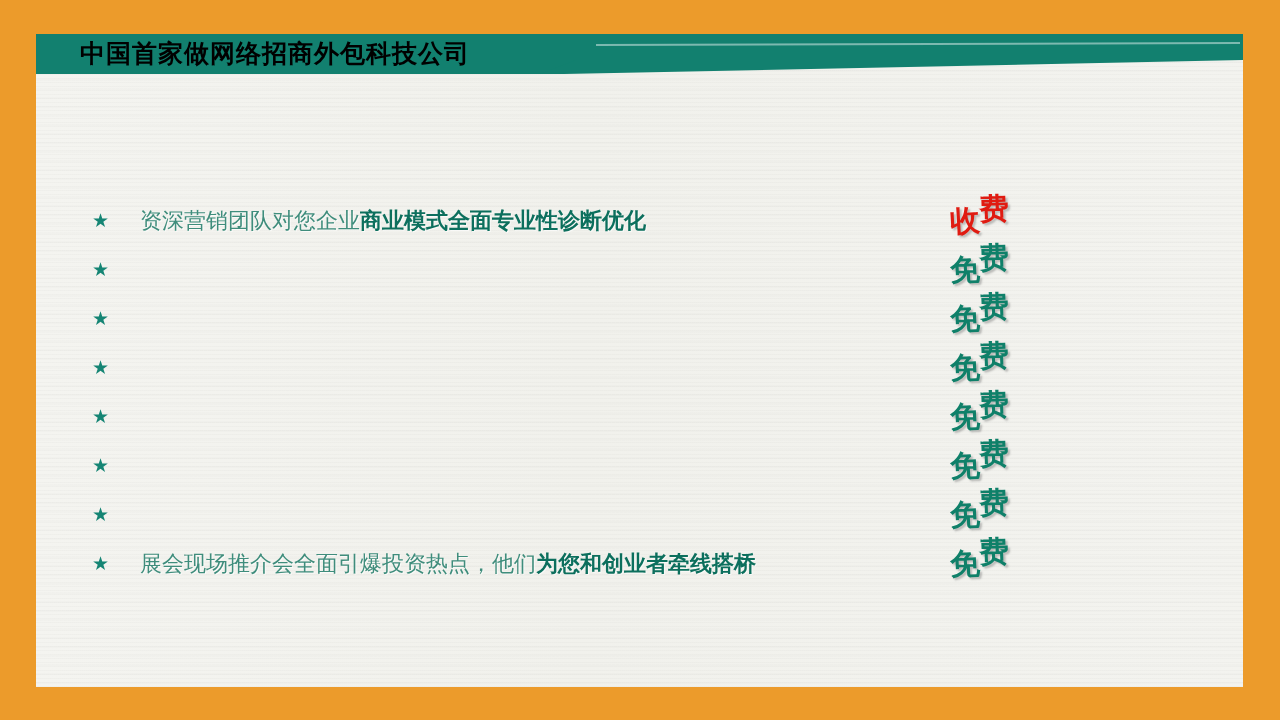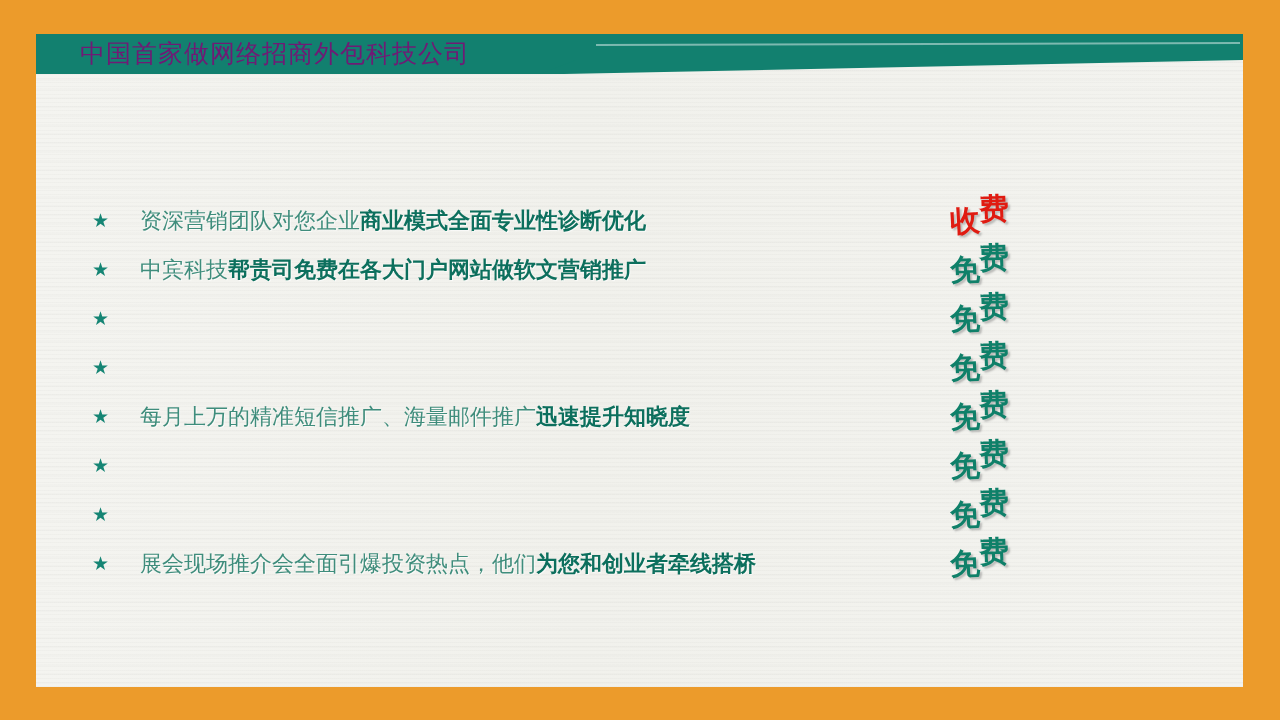--- a/index.html
+++ b/index.html
@@ -39,21 +39,21 @@
     background:#12806f;
     clip-path:polygon(4.9% 0,100% 0,100% 65%,100% 65%,5.3% 100%,0 100%);
   }
   .hdr-line{
     position:absolute;left:560px;top:9px;width:644px;height:2px;
     background:rgba(255,255,255,0.45);
     transform:skewY(-0.18deg);
   }
   .hdr-title{
     position:absolute;left:44px;top:-2px;
-    color:#701a75;font-size:25px;font-weight:normal;line-height:42px;
+    color:#000000;font-size:25px;font-weight:bold;line-height:42px;
     letter-spacing:1px;white-space:nowrap;
   }
 
   
   .heading{
     position:absolute;left:86px;top:135px;
     font-size:27px;font-weight:bold;color:#0f7a66;letter-spacing:1px;
     text-shadow:1px 1px 0 rgba(255,255,255,.8);
   }
 
@@ -119,31 +119,29 @@
   </div>
 
 
   <div class="rows">
       <div class="row">
         <span class="star">★</span>
         <div class="txt"><span>资深营销团队对您企业</span><b>商业模式全面专业性诊断优化</b></div>
       </div>
       <div class="row">
         <span class="star">★</span>
-        <div class="txt"><span>中宾科技</span><b>帮贵司免费在各大门户网站做软文营销推广</b></div>
       </div>
       <div class="row">
         <span class="star">★</span>
       </div>
       <div class="row">
         <span class="star">★</span>
       </div>
       <div class="row">
         <span class="star">★</span>
-        <div class="txt"><span>每月上万的精准短信推广、海量邮件推广</span><b>迅速提升知晓度</b></div>
       </div>
       <div class="row">
         <span class="star">★</span>
       </div>
       <div class="row">
         <span class="star">★</span>
       </div>
       <div class="row">
         <span class="star">★</span>
         <div class="txt"><span>展会现场推介会全面引爆投资热点，他们</span><b>为您和创业者牵线搭桥</b></div>

